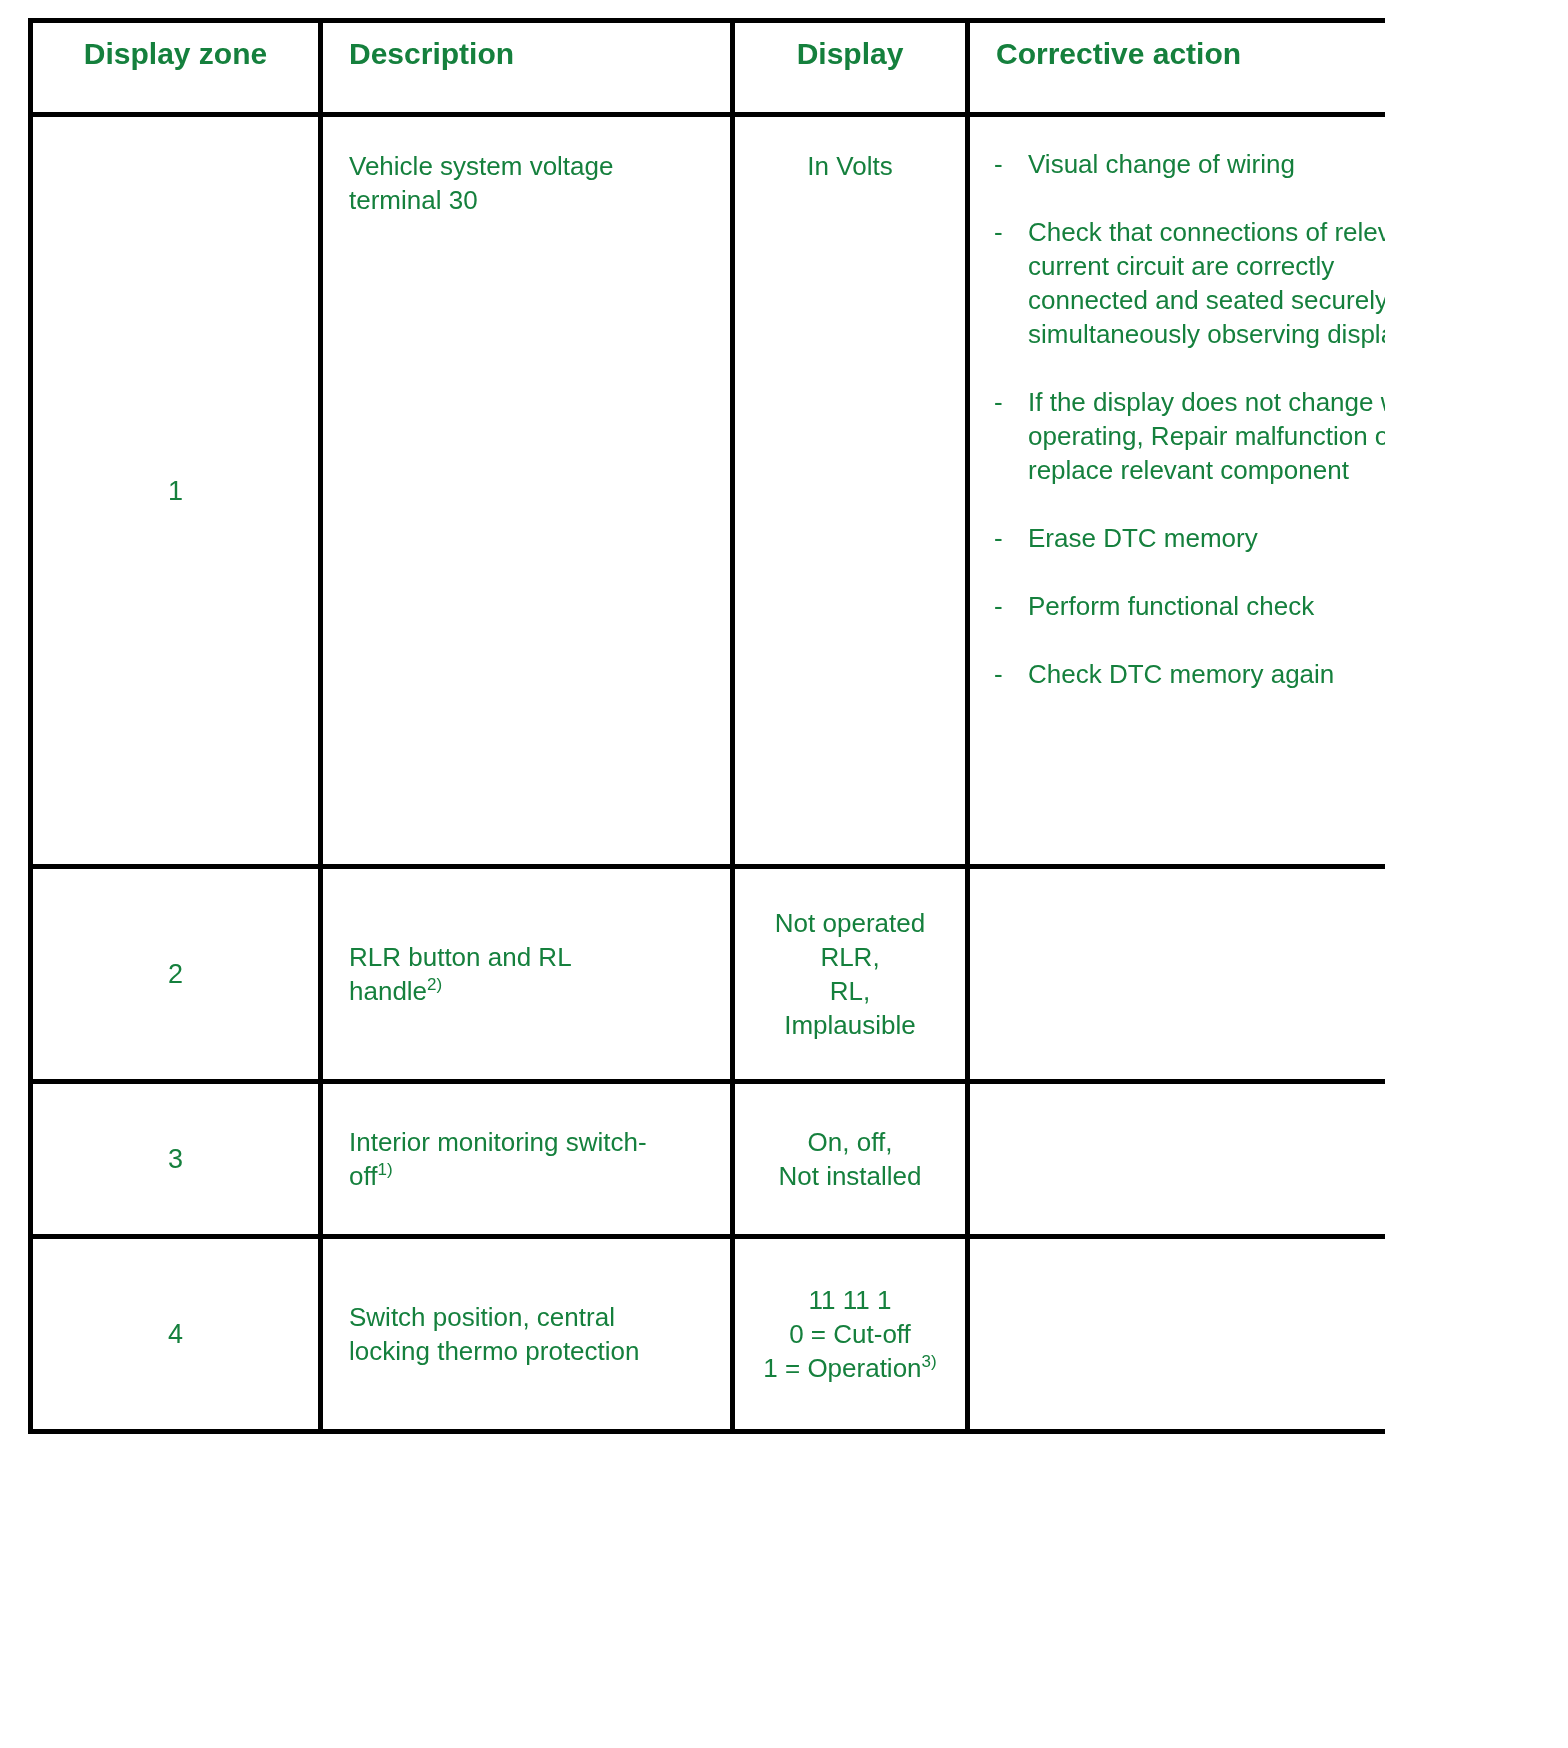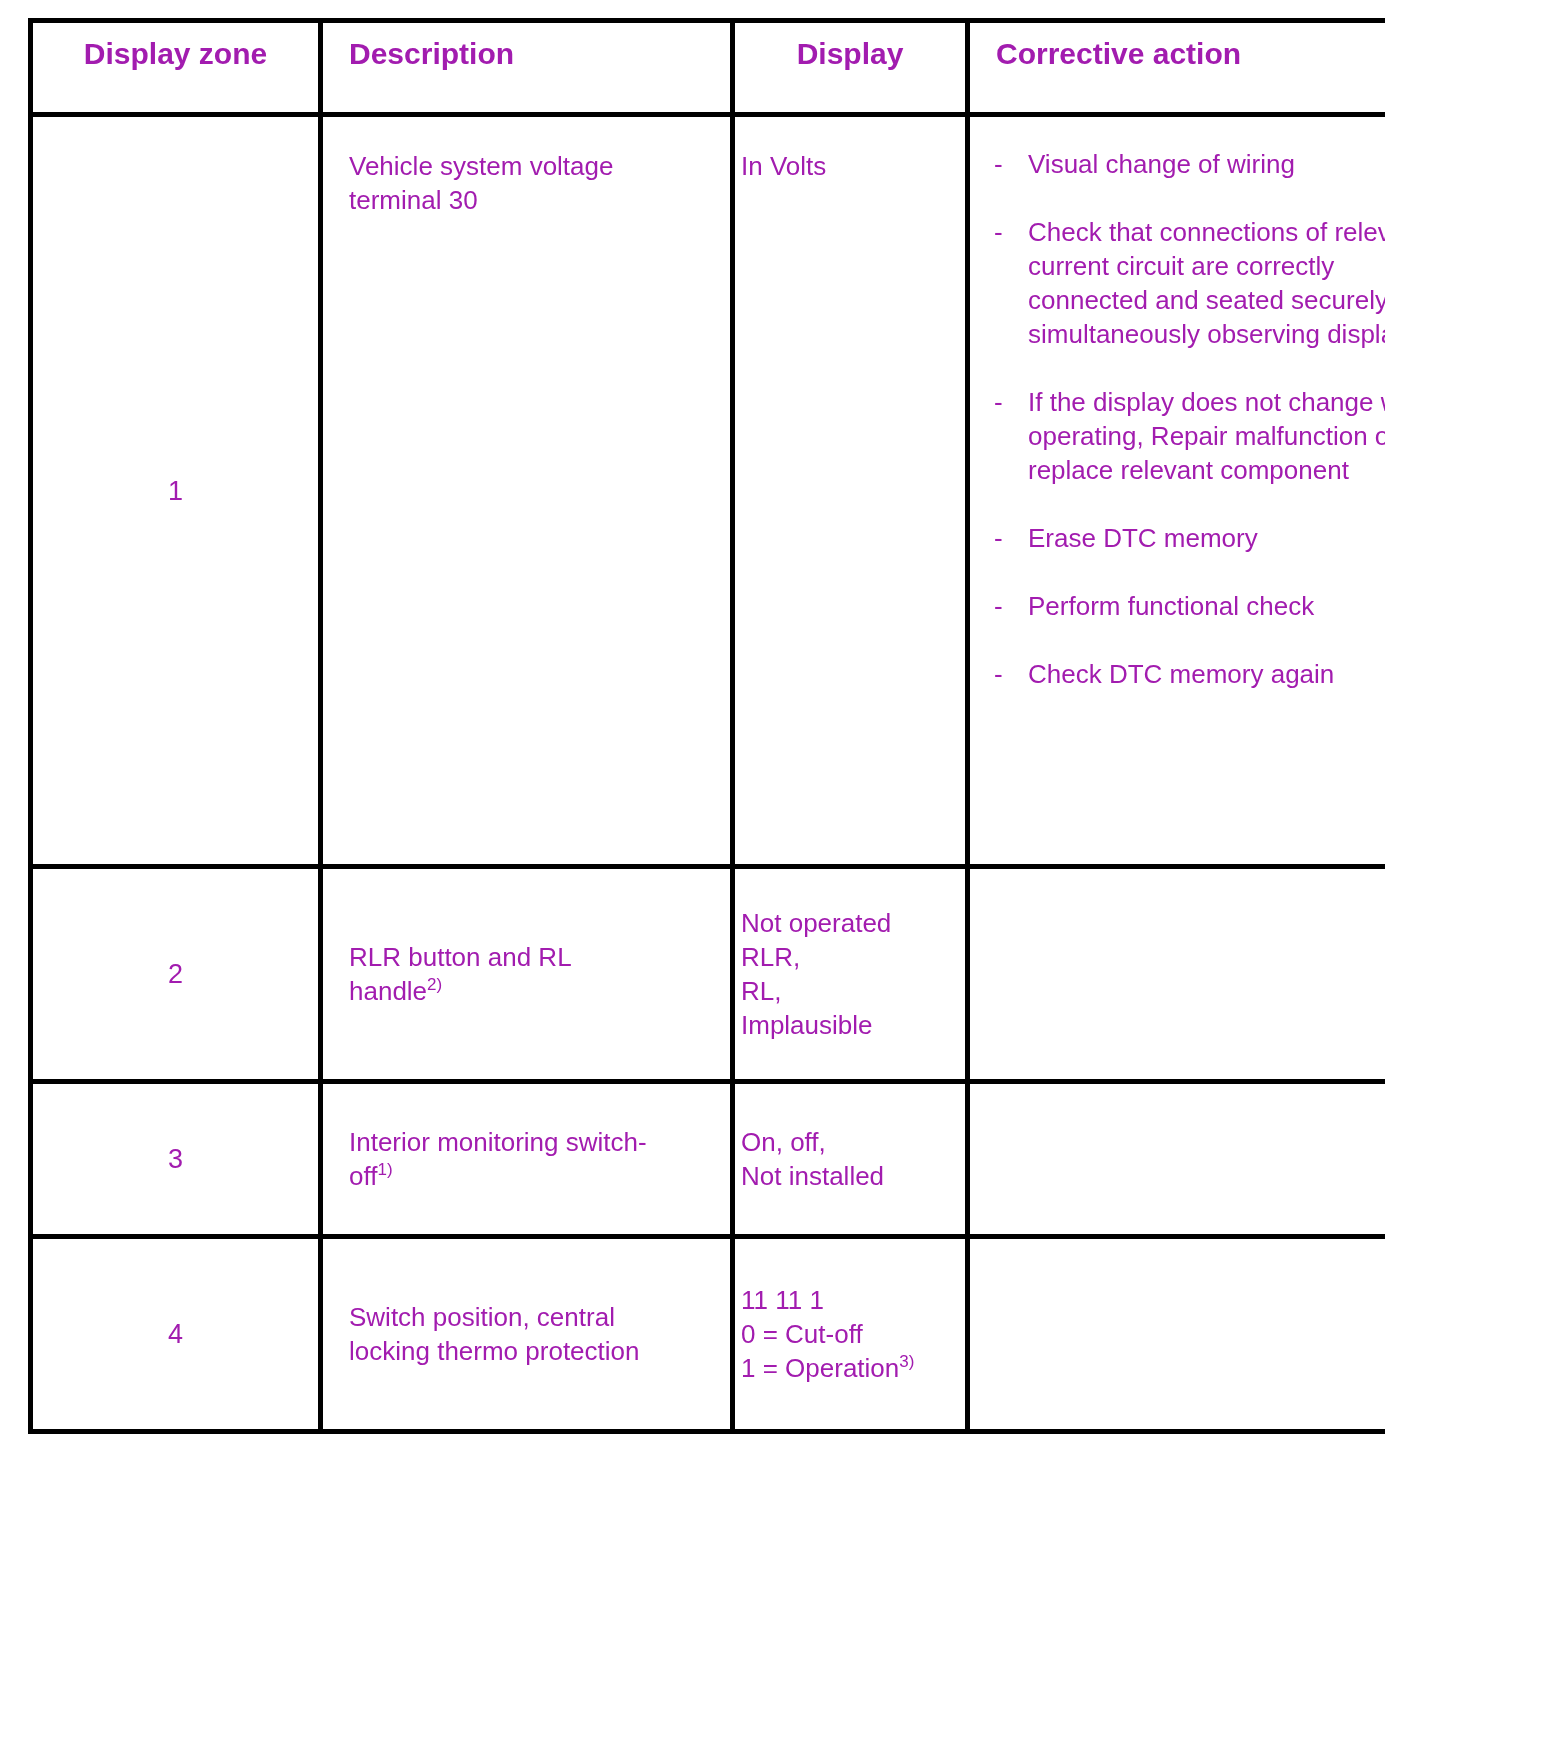--- a/index.html
+++ b/index.html
@@ -5,21 +5,21 @@
   html, body {
     margin: 0;
     padding: 0;
     background: #ffffff;
   }
   .page {
     position: relative;
     width: 1385px;
     height: 1748px;
     background: #ffffff;
-    color: #a21caf;
+    color: #15803d;
     font-family: "Liberation Sans", sans-serif;
     overflow: hidden;
   }
   table.diag {
     position: absolute;
     left: 28px;
     top: 18px;
     width: 1466px;
     border-collapse: collapse;
     table-layout: fixed;
@@ -48,20 +48,21 @@
     vertical-align: middle;
     font-size: 27px;
   }
   td.desc-cell {
     text-align: left;
     vertical-align: middle;
     padding-left: 26px;
     padding-right: 16px;
   }
   td.display-cell {
+    text-align: center;
     vertical-align: middle;
     padding-left: 6px;
     padding-right: 6px;
   }
   td.action-cell {
     text-align: left;
     vertical-align: top;
     padding: 30px 20px 16px 24px;
   }
   tr.row-top td.desc-cell,

